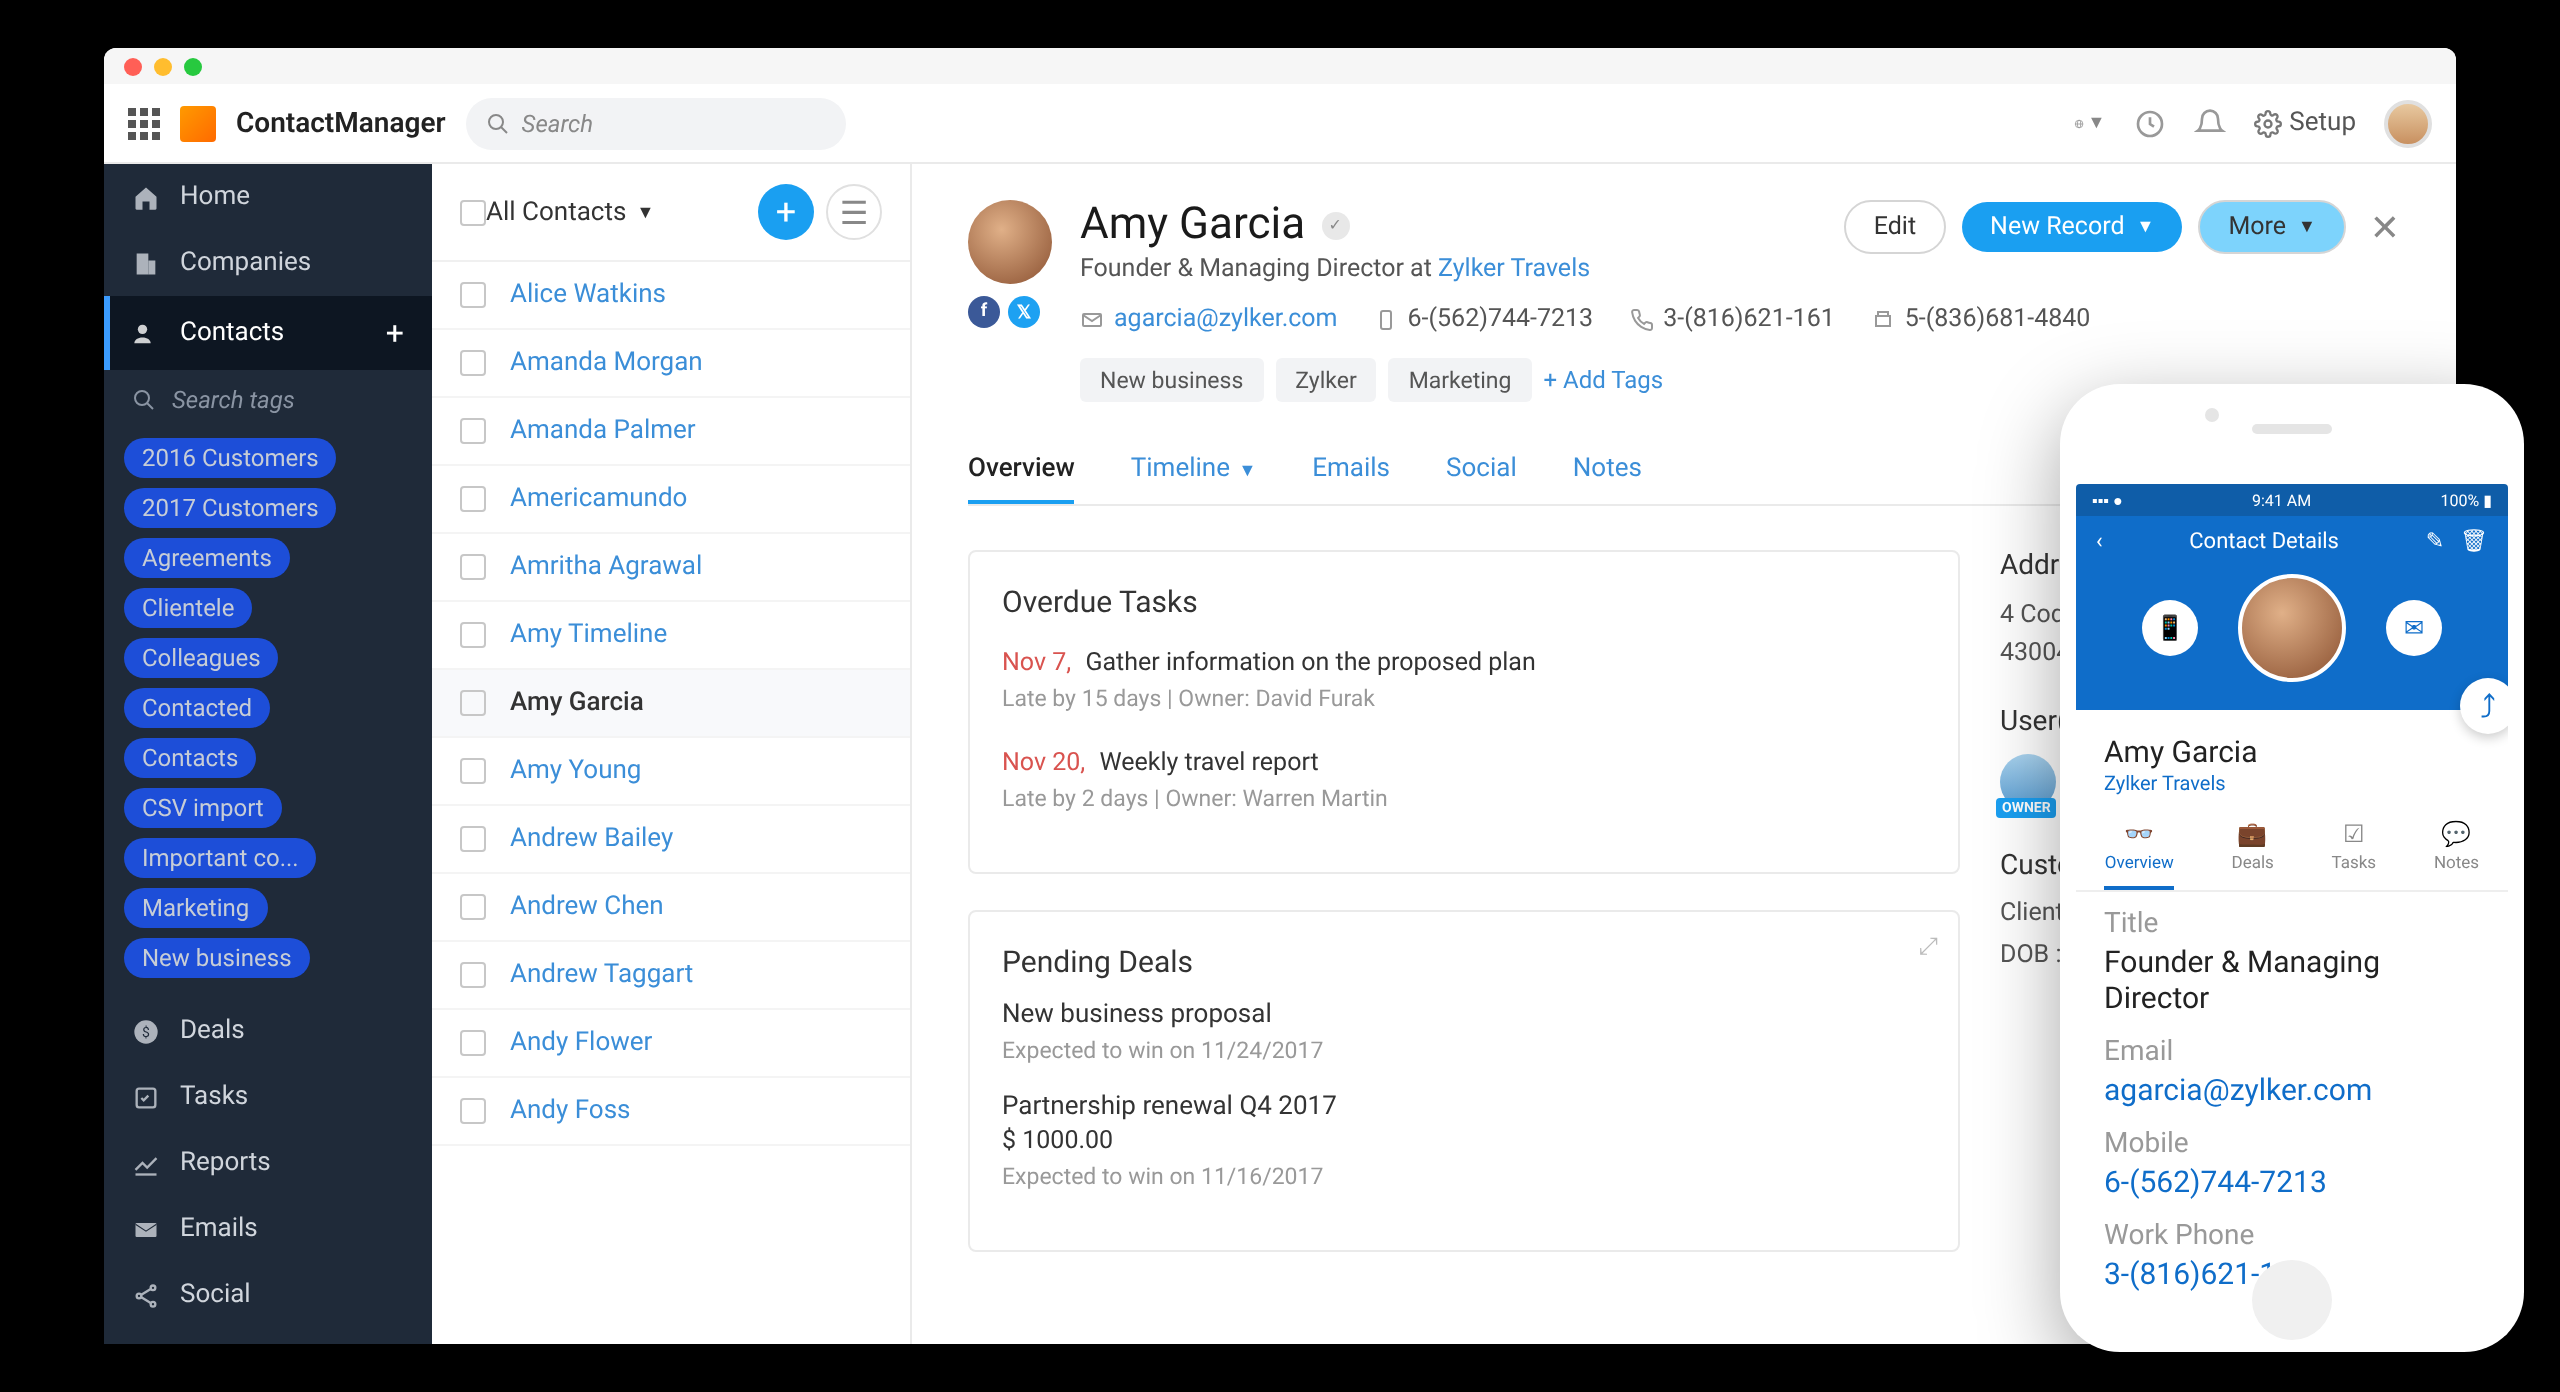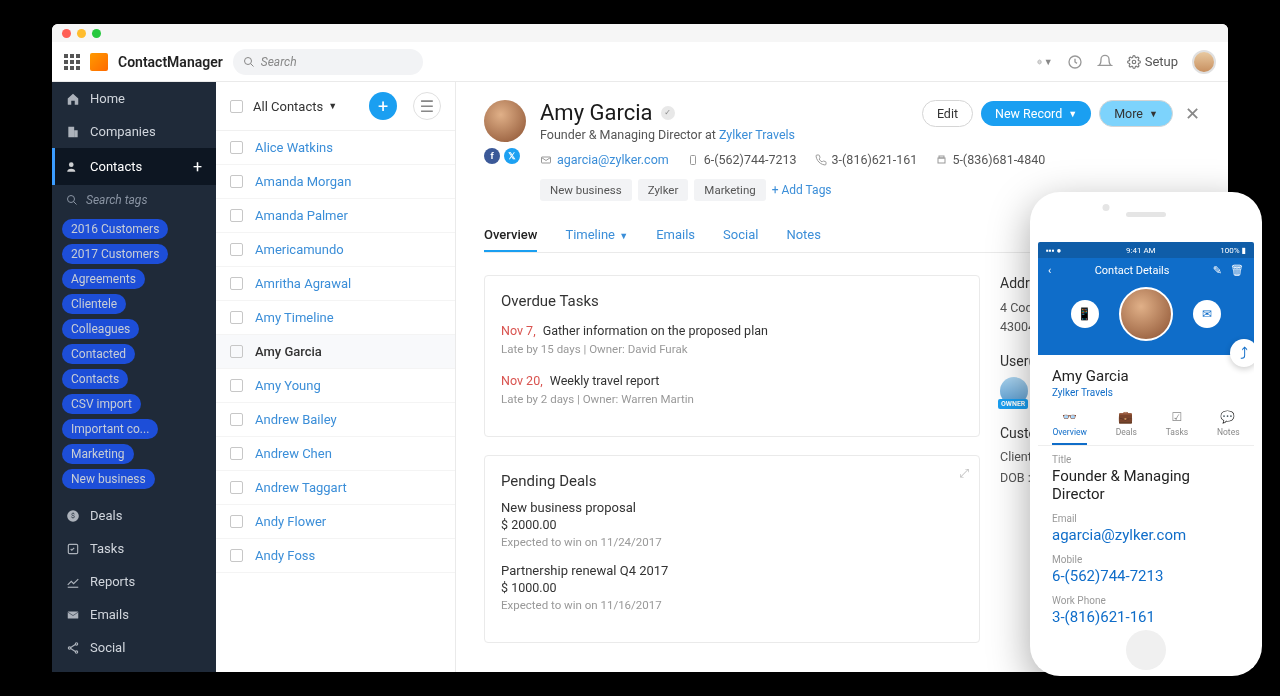--- a/index.html
+++ b/index.html
@@ -23,21 +23,21 @@
 .sidebar { width: 164px; background: #1f2a39; color: #d0d5dc; display: flex; flex-direction: column; font-size: 13px; overflow: hidden; }
 .nav-item { display: flex; align-items: center; gap: 10px; padding: 9px 14px; cursor: pointer; position: relative; }
 .nav-item.active { background: #0d1622; color: #fff; }
 .nav-item.active::before { content:""; position:absolute; left:0; top:0; bottom:0; width:3px; background:#3b9cff; }
 .nav-item .plus-end { margin-left: auto; font-size: 16px; }
 .nav-icon { width: 14px; height: 14px; flex-shrink: 0; opacity: 0.8; }
 .search-tags { display: flex; align-items: center; gap: 8px; padding: 8px 14px; color: #8a94a3; font-style: italic; font-size: 12px; }
 .tag-wrap { padding: 4px 10px 10px; display: flex; flex-wrap: wrap; gap: 5px; }
 .tag-chip { background: #1d4ed8; color: #c7cdd6; font-size: 12px; padding: 3px 9px; border-radius: 10px; cursor: pointer; }
 .contact-list { width: 240px; border-right: 1px solid #eaeaea; background: #fff; overflow-y: auto; }
-.list-header { display: flex; align-items: center; padding: 10px 14px; gap: 10px; border-bottom: 1px solid #f0f0f0; }
+.list-header { display: flex; align-items: center; padding: 10px 14px; border-bottom: 1px solid #f0f0f0; }
 .checkbox { width: 13px; height: 13px; border: 1.5px solid #c7c7c7; border-radius: 2px; cursor: pointer; flex-shrink: 0; }
 .list-title { font-size: 13px; color: #333; display: flex; align-items: center; gap: 3px; cursor: pointer; }
 .add-fab { margin-left: auto; width: 28px; height: 28px; border-radius: 50%; background: #1a9ff1; color: #fff; display: flex; align-items: center; justify-content: center; font-size: 18px; cursor: pointer; }
 .hamburger { width: 28px; height: 28px; border: 1px solid #e0e0e0; border-radius: 50%; display: flex; align-items: center; justify-content: center; cursor: pointer; color: #888; margin-left: 6px; }
 .contact-row { display: flex; align-items: center; gap: 12px; padding: 9px 14px; border-bottom: 1px solid #f4f4f4; cursor: pointer; }
 .contact-row.selected { background: #f8f9fb; }
 .contact-name { font-size: 13px; color: #3b8ed8; }
 .contact-row.selected .contact-name { color: #333; font-weight: 500; }
 .detail { flex: 1; background: #fff; overflow-y: auto; padding: 18px 28px; position: relative; }
 .detail-head { display: flex; gap: 14px; }
@@ -102,21 +102,21 @@
 .ph-float { position: absolute; right: -4px; bottom: -12px; width: 28px; height: 28px; border-radius: 50%; background: #fff; box-shadow: 0 2px 6px rgba(0,0,0,0.2); display: flex; align-items: center; justify-content: center; color: #0f6dc9; cursor: pointer; }
 .ph-name-block { padding: 12px 14px 6px; }
 .ph-name { font-size: 15px; color: #222; }
 .ph-company { font-size: 10px; color: #0f6dc9; margin-top: 2px; }
 .ph-tabs { display: flex; justify-content: space-around; border-bottom: 1px solid #eee; padding: 6px 0 0; }
 .ph-tab { display: flex; flex-direction: column; align-items: center; gap: 3px; font-size: 8.5px; color: #888; padding-bottom: 6px; cursor: pointer; }
 .ph-tab.active { color: #0f6dc9; border-bottom: 2px solid #0f6dc9; }
 .ph-tab-icon { font-size: 12px; }
 .ph-fields { padding: 8px 14px; }
 .ph-field { margin-bottom: 10px; }
-.ph-label { font-size: 10px; color: #999; }
+.ph-label { font-size: 14px; color: #999; }
 .ph-value { font-size: 15px; color: #222; margin-top: 2px; }
 .ph-value.link { color: #0f6dc9; }
 .ph-homebtn { width: 40px; height: 40px; border-radius: 50%; background: #f0f0f0; position: absolute; bottom: 6px; left: 50%; transform: translateX(-50%); }
 .caret { font-size: 9px; margin-left: 2px; }
 </style>
 </head>
 <body>
 
 <div class="window">
   <div class="titlebar">
@@ -415,21 +415,20 @@
                 <div class="task-item"><span class="task-date">Nov 7,</span><span class="task-text"> Gather information on the proposed plan</span><div class="task-meta">Late by 15 days | Owner: David Furak</div></div>
                 <div class="task-item"><span class="task-date">Nov 20,</span><span class="task-text"> Weekly travel report</span><div class="task-meta">Late by 2 days | Owner: Warren Martin</div></div>
               </div>
           </div>
           <div class="card">
             <div class="expand-icon">⤢</div>
             <div class="card-title">Pending Deals</div>
             <div id="deals-container">
                 <div class="deal-item">
                   <div class="deal-name">New business proposal</div>
-                  <div class="deal-amt">$ 2000.00</div>
                   <div class="deal-meta">Expected to win on 11/24/2017</div>
                 </div>
                 <div class="deal-item">
                   <div class="deal-name">Partnership renewal Q4 2017</div>
                   <div class="deal-amt">$ 1000.00</div>
                   <div class="deal-meta">Expected to win on 11/16/2017</div>
                 </div>
               </div>
           </div>
         </div>

